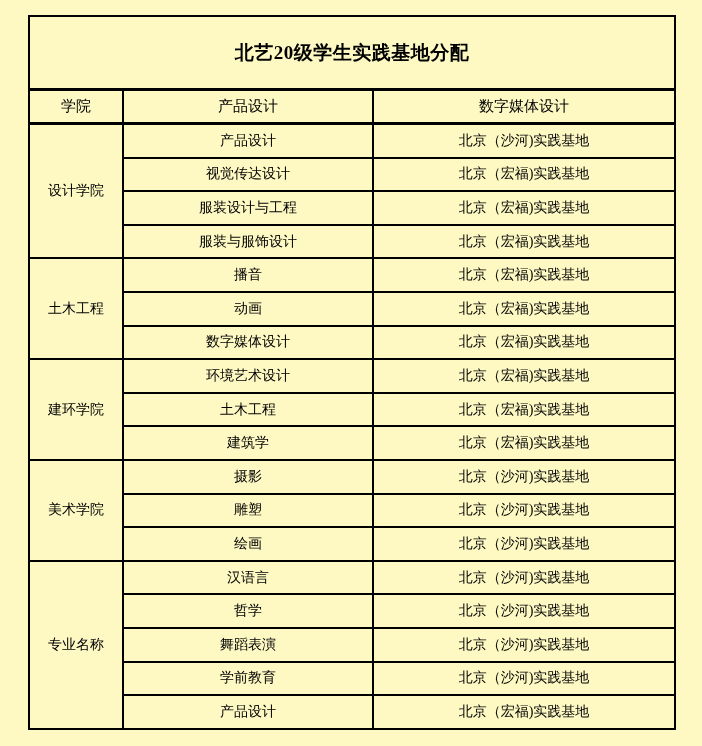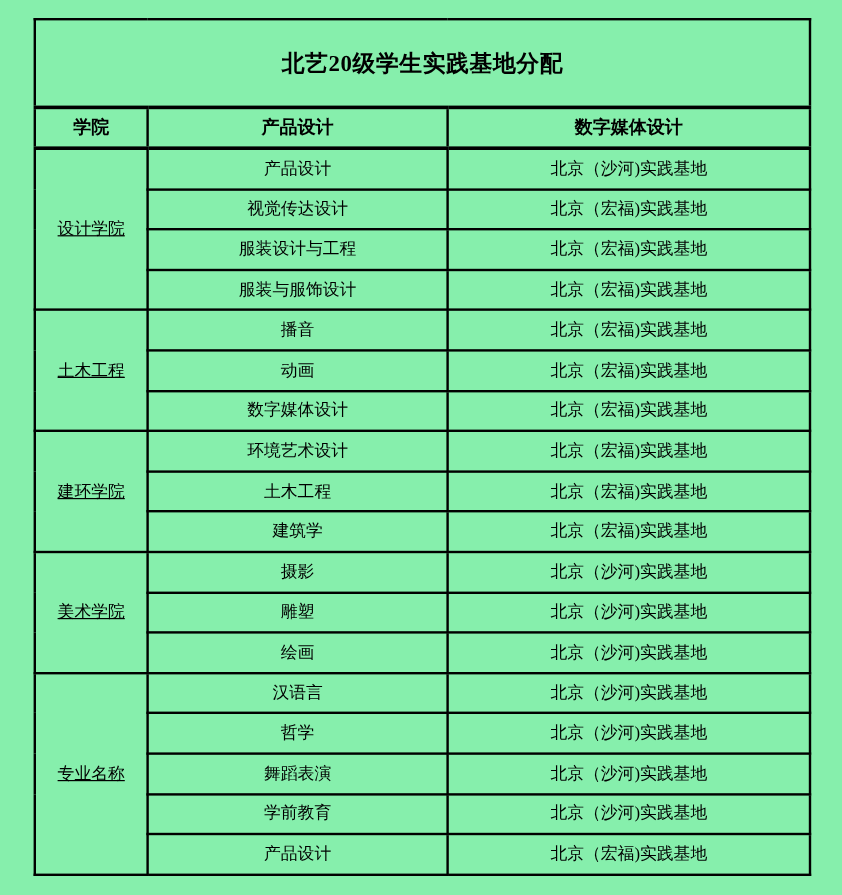--- a/index.html
+++ b/index.html
@@ -5,21 +5,21 @@
   html, body {
     margin: 0;
     padding: 0;
     background: #ffffff;
     font-family: "Liberation Serif", serif;
     color: #000000;
   }
   .page {
     width: 702px;
     height: 746px;
-    background: #86efac;
+    background: #fef9c3;
     position: relative;
     overflow: hidden;
   }
   table.alloc {
     position: absolute;
     left: 28px;
     top: 15px;
     width: 646px;
     border-collapse: collapse;
     table-layout: fixed;
@@ -37,32 +37,31 @@
   .col-base    { width: 302px; }
   tr.title-row td {
     height: 71px;
     font-size: 19px;
     font-weight: bold;
     letter-spacing: 0.5px;
   }
   tr.header-row th {
     height: 31px;
     font-size: 15px;
-    font-weight: bold;
+    font-weight: normal;
     border-top-width: 3px;
     border-bottom-width: 3px;
   }
   tr.data-row td {
     height: 31.6px;
     font-size: 14px;
     font-weight: normal;
   }
   td.college-cell {
     font-size: 14.5px;
-    text-decoration: underline;
   }
 </style>
 </head>
 <body>
 
 <div class="page">
   <table class="alloc">
     <colgroup>
       <col class="col-college">
       <col class="col-major">

